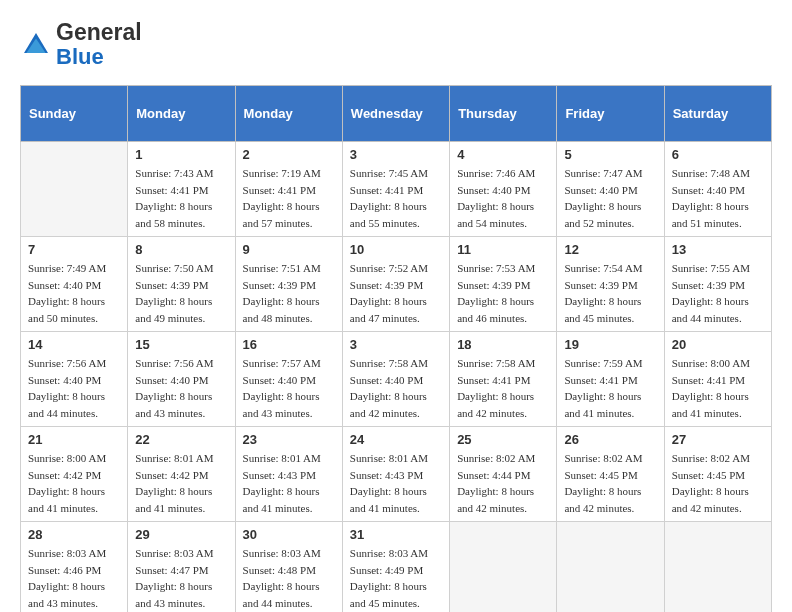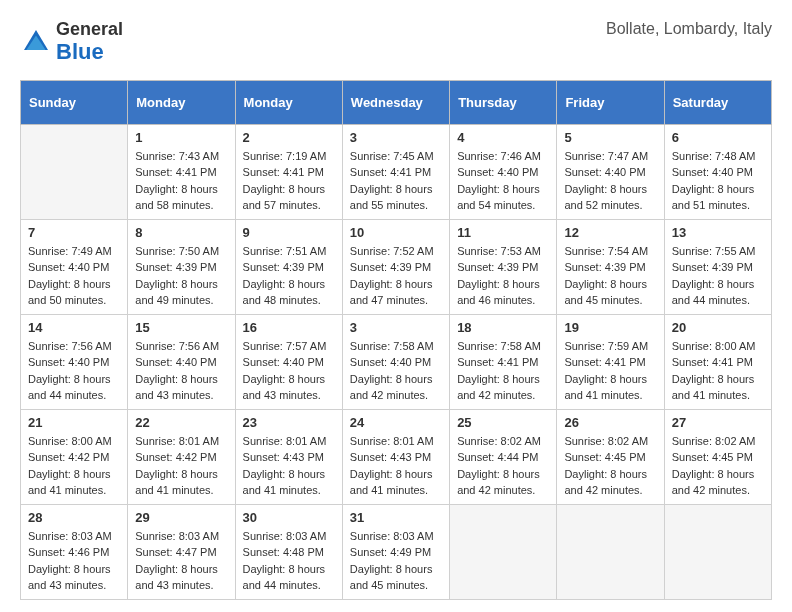--- a/index.html
+++ b/index.html
@@ -44,21 +44,21 @@
     }
     .calendar {
       width: 100%;
       border-collapse: collapse;
       table-layout: fixed;
     }
     .calendar th {
       background-color: #3a75c4;
       color: #fff;
       text-align: left;
-      padding: 14px 8px;
+      padding: 20px 8px;
       font-size: 13px;
       border: 1px solid #c0c0c0;
     }
     .calendar td {
       vertical-align: top;
       padding: 5px 7px;
       border: 1px solid #d0d0d0;
       font-size: 11px;
       color: #333;
       height: 90px;
@@ -68,38 +68,38 @@
       background: #f5f5f5;
     }
     .day-number {
       font-size: 13px;
       font-weight: bold;
       margin-bottom: 3px;
     }
     .day-info {
       line-height: 1.5;
       font-size: 11px;
+      font-family: Liberation Serif, serif;
     }
   </style>
 </head>
 <body>
 
 <div class="header">
   <div class="logo">
     <svg class="logo-icon" viewBox="0 0 40 40">
       <polygon points="20,5 35,30 5,30" fill="#1a6bbf"></polygon>
       <polygon points="20,12 32,30 8,30" fill="#3a9ad9"></polygon>
     </svg>
     <div class="logo-text">
-      <span style="font-size:18px;font-weight:bold;color:#333;">General</span>
+      <span style="font-size:23px;font-weight:bold;color:#333;">General</span>
       <span style="font-size:22px;font-weight:bold;color:#1a6bbf;">Blue</span>
     </div>
   </div>
   <div class="title-section">
-    <div class="location">Bollate, Lombardy, Italy</div>
   </div>
 </div>
 
 <table class="calendar">
   <thead>
     <tr>
       <th>Sunday</th>
       <th>Monday</th>
       <th>Monday</th>
       <th>Wednesday</th>

